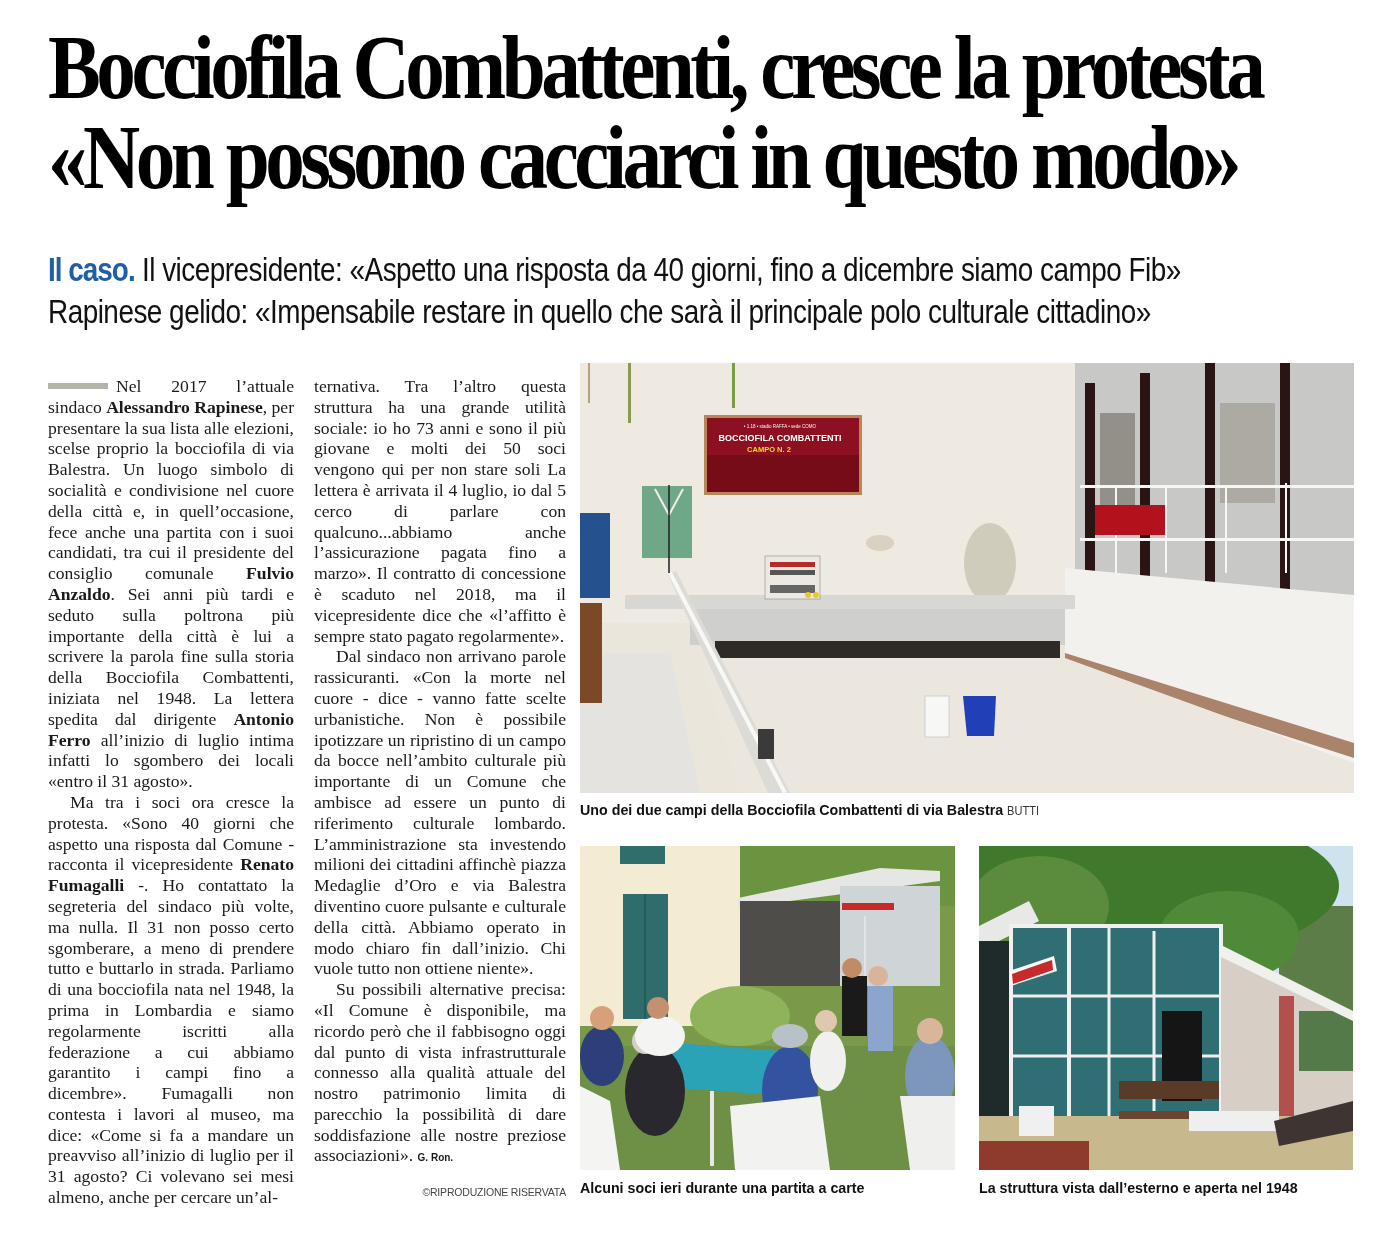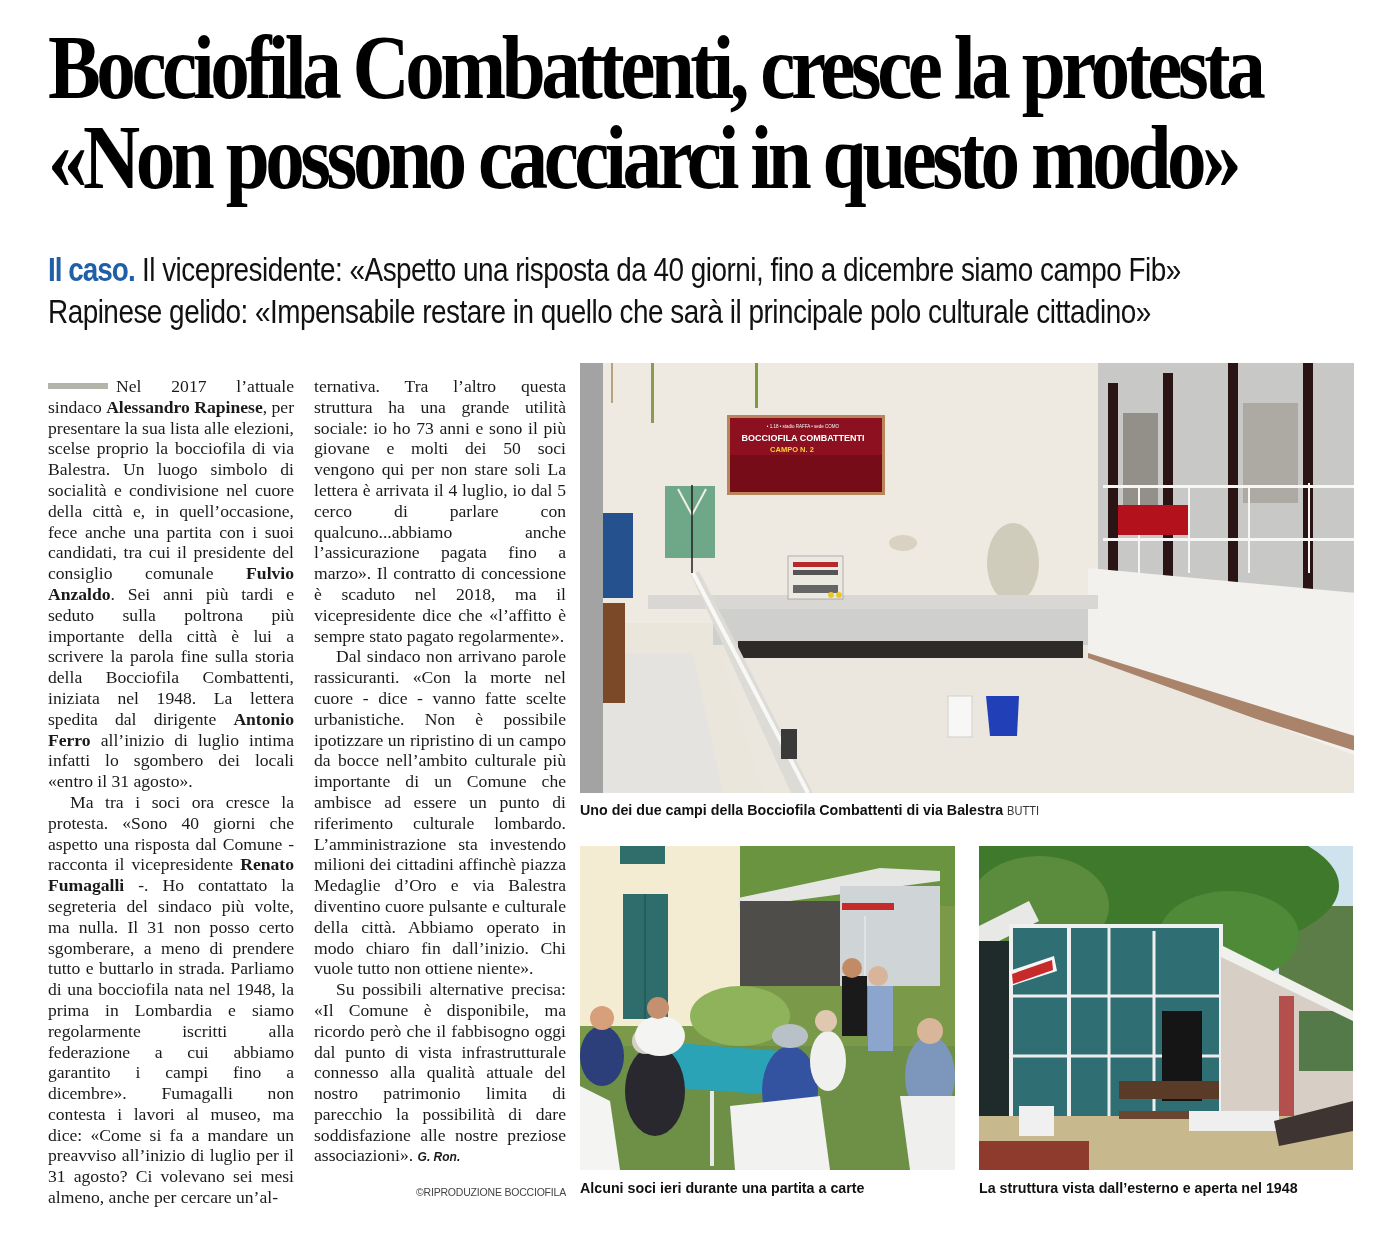--- a/index.html
+++ b/index.html
@@ -32,28 +32,28 @@
   }
   .col1 { left: 48px; }
   .col2 { left: 314px; width: 252px; }
   .col p { margin: 0; }
   .col p.indent { text-indent: 22px; }
   .col b { font-weight: 700; }
   .lead-bar {
     display: inline-block; width: 60px; height: 6px; background: #b4b4aa;
     vertical-align: middle; margin-right: 8px; position: relative; top: -2px;
   }
-  .signature { font-family: "Liberation Sans", "DejaVu Sans", sans-serif; font-weight: 700; font-size: 12px; font-style: italic; }
+  .signature { font-family: "Liberation Sans", "DejaVu Sans", sans-serif; font-weight: 700; font-size: 10px; }
   .copyright {
     position: absolute; left: 314px; width: 252px; top: 1186px; text-align: right;
     font-family: "Liberation Sans", "DejaVu Sans", sans-serif; font-size: 10.5px; color: #444; letter-spacing: -0.2px;
   }
 
   .photo { position: absolute; overflow: hidden; }
-  .photo-main { left: 580px; top: 363px; width: 774px; height: 430px; background: #a3a3a3; padding-left: 23px; }
+  .photo-main { left: 580px; top: 363px; width: 774px; height: 430px; background: #d946ef; }
   .photo-left { left: 580px; top: 846px; width: 375px; height: 324px; background: #5f8a3a; }
   .photo-right { left: 979px; top: 846px; width: 374px; height: 324px; background: #7aa050; }
 
   .caption {
     position: absolute; font-family: "Liberation Sans", "DejaVu Sans", sans-serif;
     font-weight: 700; font-size: 15.5px; color: #111; white-space: nowrap;
     transform: scaleX(0.92); transform-origin: left top;
   }
   .caption .credit { font-weight: 400; font-size: 12px; color: #333; }
   .cap-main { left: 580px; top: 801px; }
@@ -76,21 +76,21 @@
 <div class="col col1">
   <p><span class="lead-bar"></span><span>Nel 2017 l’attuale sindaco </span><b>Alessandro Rapinese</b><span>, per presentare la sua lista alle elezioni, scelse proprio la bocciofila di via Balestra. Un luogo simbolo di socialità e condivisione nel cuore della città e, in quell’occasione, fece anche una partita con i suoi candidati, tra cui il presidente del consiglio comunale </span><b>Fulvio Anzaldo</b><span>. Sei anni più tardi e seduto sulla poltrona più importante della città è lui a scrivere la parola fine sulla storia della Bocciofila Combattenti, iniziata nel 1948. La lettera spedita dal dirigente </span><b>Antonio Ferro</b><span> all’inizio di luglio intima infatti lo sgombero dei locali «entro il 31 agosto».</span></p>
   <p class="indent"><span>Ma tra i soci ora cresce la protesta. «Sono 40 giorni che aspetto una risposta dal Comune - racconta il vicepresidente </span><b>Renato Fumagalli</b><span> -. Ho contattato la segreteria del sindaco più volte, ma nulla. Il 31 non posso certo sgomberare, a meno di prendere tutto e buttarlo in strada. Parliamo di una bocciofila nata nel 1948, la prima in Lombardia e siamo regolarmente iscritti alla federazione a cui abbiamo garantito i campi fino a dicembre». Fumagalli non contesta i lavori al museo, ma dice: «Come si fa a mandare un preavviso all’inizio di luglio per il 31 agosto? Ci volevano sei mesi almeno, anche per cercare un’al-</span></p>
 </div>
 
 <div class="col col2">
   <p>ternativa. Tra l’altro questa struttura ha una grande utilità sociale: io ho 73 anni e sono il più giovane e molti dei 50 soci vengono qui per non stare soli La lettera è arrivata il 4 luglio, io dal 5 cerco di parlare con qualcuno...abbiamo anche l’assicurazione pagata fino a marzo». Il contratto di concessione è scaduto nel 2018, ma il vicepresidente dice che «l’affitto è sempre stato pagato regolarmente».</p>
   <p class="indent">Dal sindaco non arrivano parole rassicuranti. «Con la morte nel cuore - dice - vanno fatte scelte urbanistiche. Non è possibile ipotizzare un ripristino di un campo da bocce nell’ambito culturale più importante di un Comune che ambisce ad essere un punto di riferimento culturale lombardo. L’amministrazione sta investendo milioni dei cittadini affinchè piazza Medaglie d’Oro e via Balestra diventino cuore pulsante e culturale della città. Abbiamo operato in modo chiaro fin dall’inizio. Chi vuole tutto non ottiene niente».</p>
   <p class="indent"><span>Su possibili alternative precisa: «Il Comune è disponibile, ma ricordo però che il fabbisogno oggi dal punto di vista infrastrutturale connesso alla qualità attuale del nostro patrimonio limita di parecchio la possibilità di dare soddisfazione alle nostre preziose associazioni». </span><span class="signature">G. Ron.</span></p>
 </div>
-<div class="copyright">©RIPRODUZIONE BOCCIOFILA</div>
+<div class="copyright">©RIPRODUZIONE RISERVATA</div>
 
 <div class="photo photo-main">
   <svg width="774" height="430" viewBox="0 0 774 430">
 
     <rect x="0" y="0" width="774" height="430" fill="#ebe6dc"></rect>
     <rect x="0" y="0" width="500" height="260" fill="#efeae1"></rect>
 
     <rect x="48" y="0" width="3" height="60" fill="#8a9a50"></rect>
     <rect x="152" y="0" width="3" height="45" fill="#7e9b42"></rect>
     <rect x="8" y="0" width="2" height="40" fill="#b5a27c"></rect>

